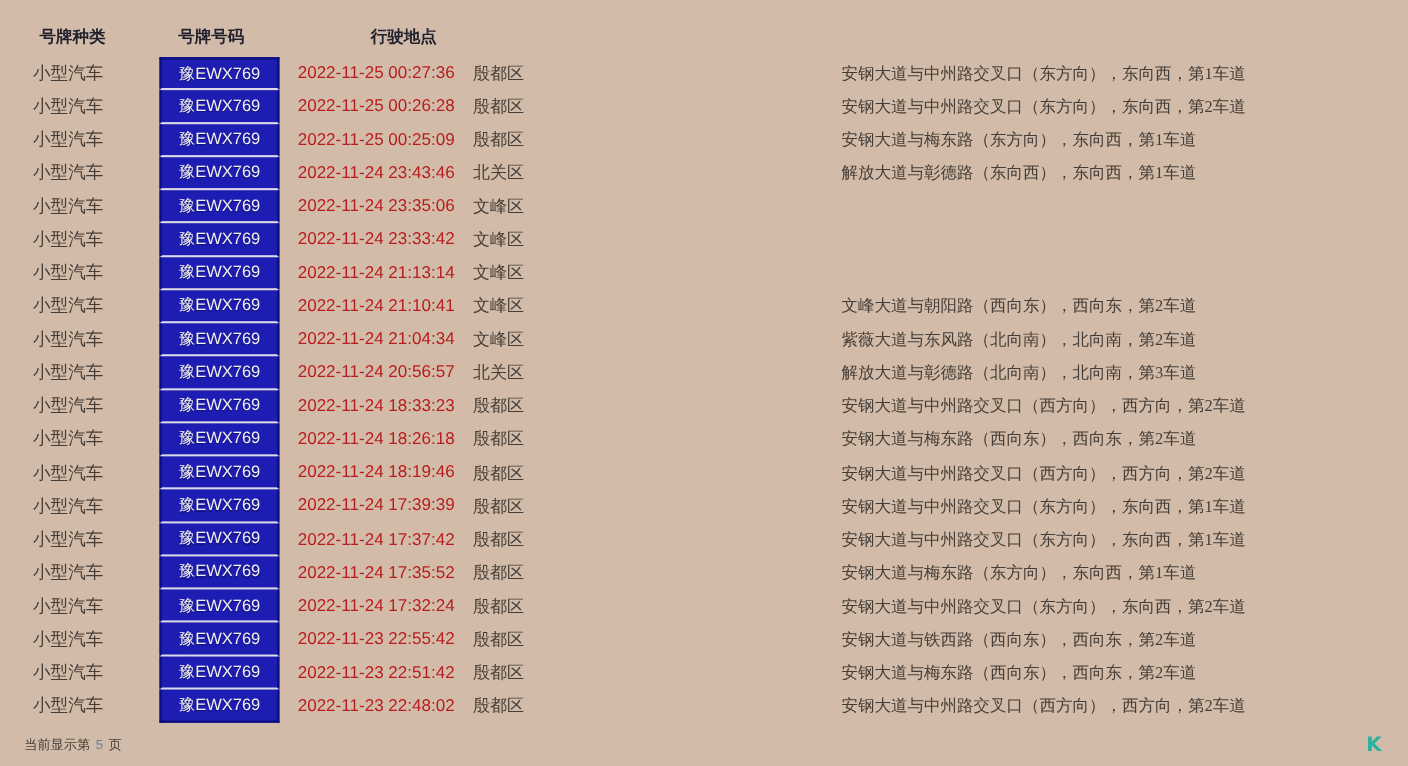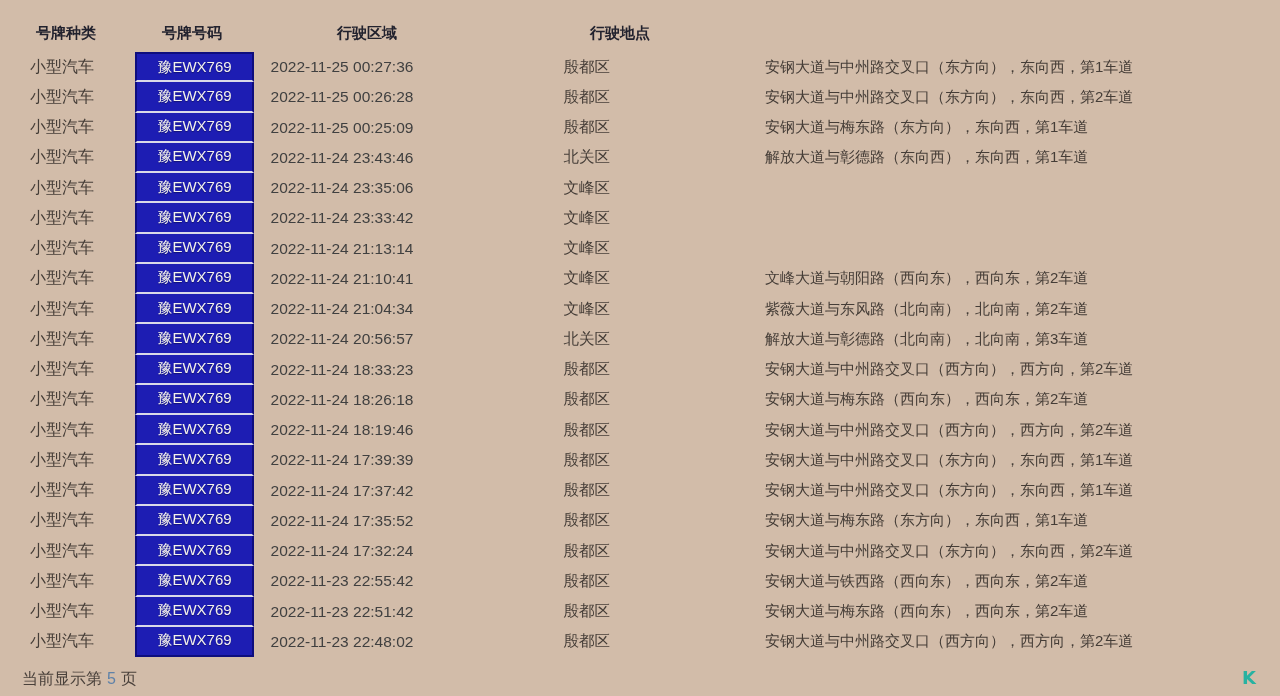--- a/index.html
+++ b/index.html
@@ -36,54 +36,55 @@
     text-align: center;
     font-size: 16px;
     color: #453d37;
     margin-left: 12px;
   }
   .c-plate { height: 100%; }
   .badge {
     display: flex;
     align-items: center;
     justify-content: center;
-    width: 119px;
+    width: 109px;
     height: 100%;
     margin-left: auto;
     box-sizing: border-box;
     background: #1d1db3;
     color: #f3f1ee;
     font-size: 15px;
     border-left: 2px solid #0d0d7e;
     border-right: 2px solid #0d0d7e;
     border-bottom: 2px solid #d9d9e8;
     text-shadow: 0 1px 1px rgba(0,0,0,0.35);
   }
   .row:first-child .badge { border-top: 2px solid #0d0d7e; }
   .row:last-child .badge { border-bottom: 2px solid #0d0d7e; }
   .c-time {
     text-align: center;
     font-size: 15.5px;
-    color: #404040;
+    color: #b91c1c;
   }
   .c-district {
-    text-align: right;
+    text-align: left;
     font-size: 15.5px;
     color: #453d37;
   }
   .c-location {
     padding-left: 155px;
     font-size: 15px;
     color: #453d37;
+    font-family: Liberation Serif, serif;
   }
 
   .footer {
     margin-top: 12px;
     padding-left: 22px;
-    font-size: 16px;
+    font-size: 12px;
     color: #4a413b;
   }
   .footer .page-num { color: #5f82a8; padding: 0 5px; }
 
   .watermark {
     position: absolute;
     right: 24px;
     bottom: 8px;
     color: #27b2a1;
     font-weight: 800;
@@ -91,21 +92,20 @@
     font-family: "DejaVu Sans", sans-serif;
   }
 </style>
 </head>
 <body>
 
 <div class="table-wrap">
   <div class="header-row">
     <div class="header-cell">号牌种类</div>
     <div class="header-cell">号牌号码</div>
-    <div class="header-cell">行驶区域</div>
     <div class="header-cell">行驶地点</div>
   </div>
   <div id="table-body">
   <div class="row">
     <div class="cell c-type">小型汽车</div>
     <div class="cell c-plate">
       <span class="badge">豫EWX769</span>
     </div>
     <div class="cell c-time">2022-11-25 00:27:36</div>
     <div class="cell c-district">殷都区</div>

